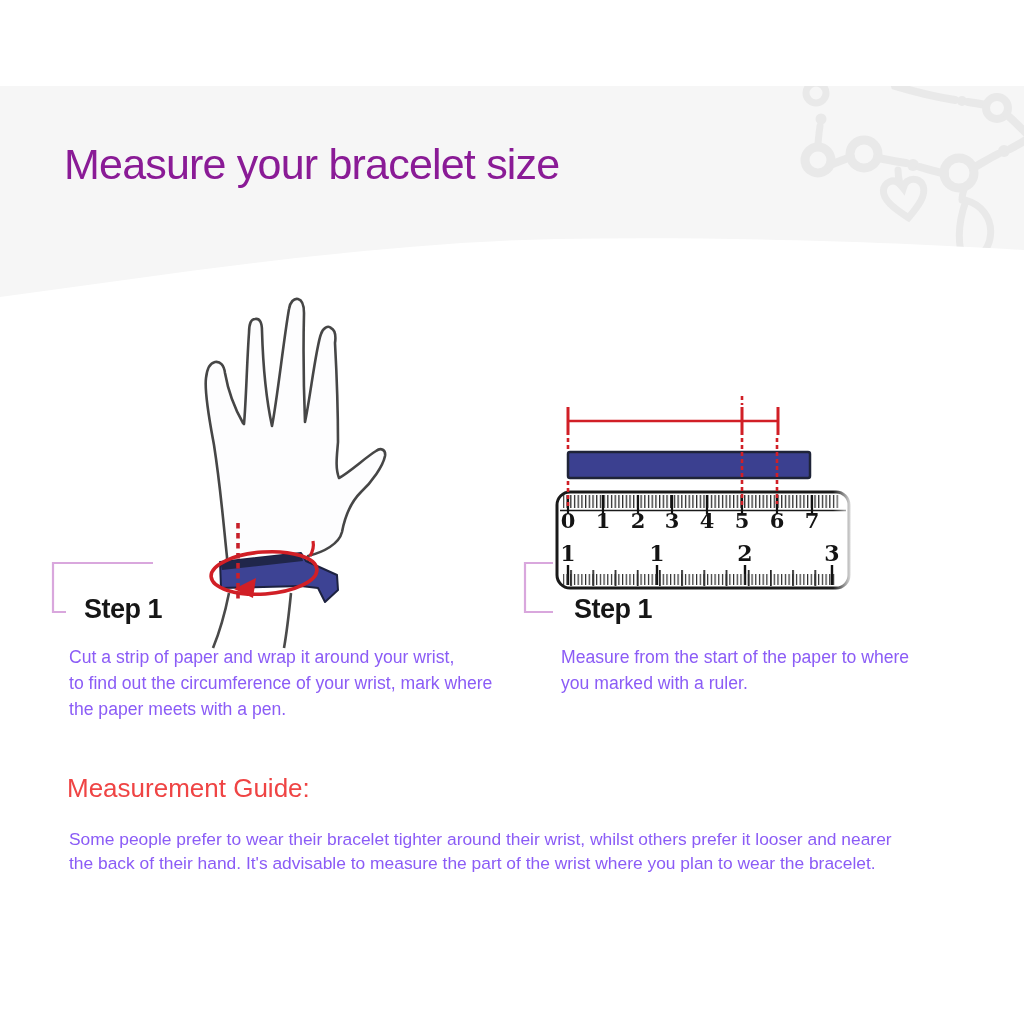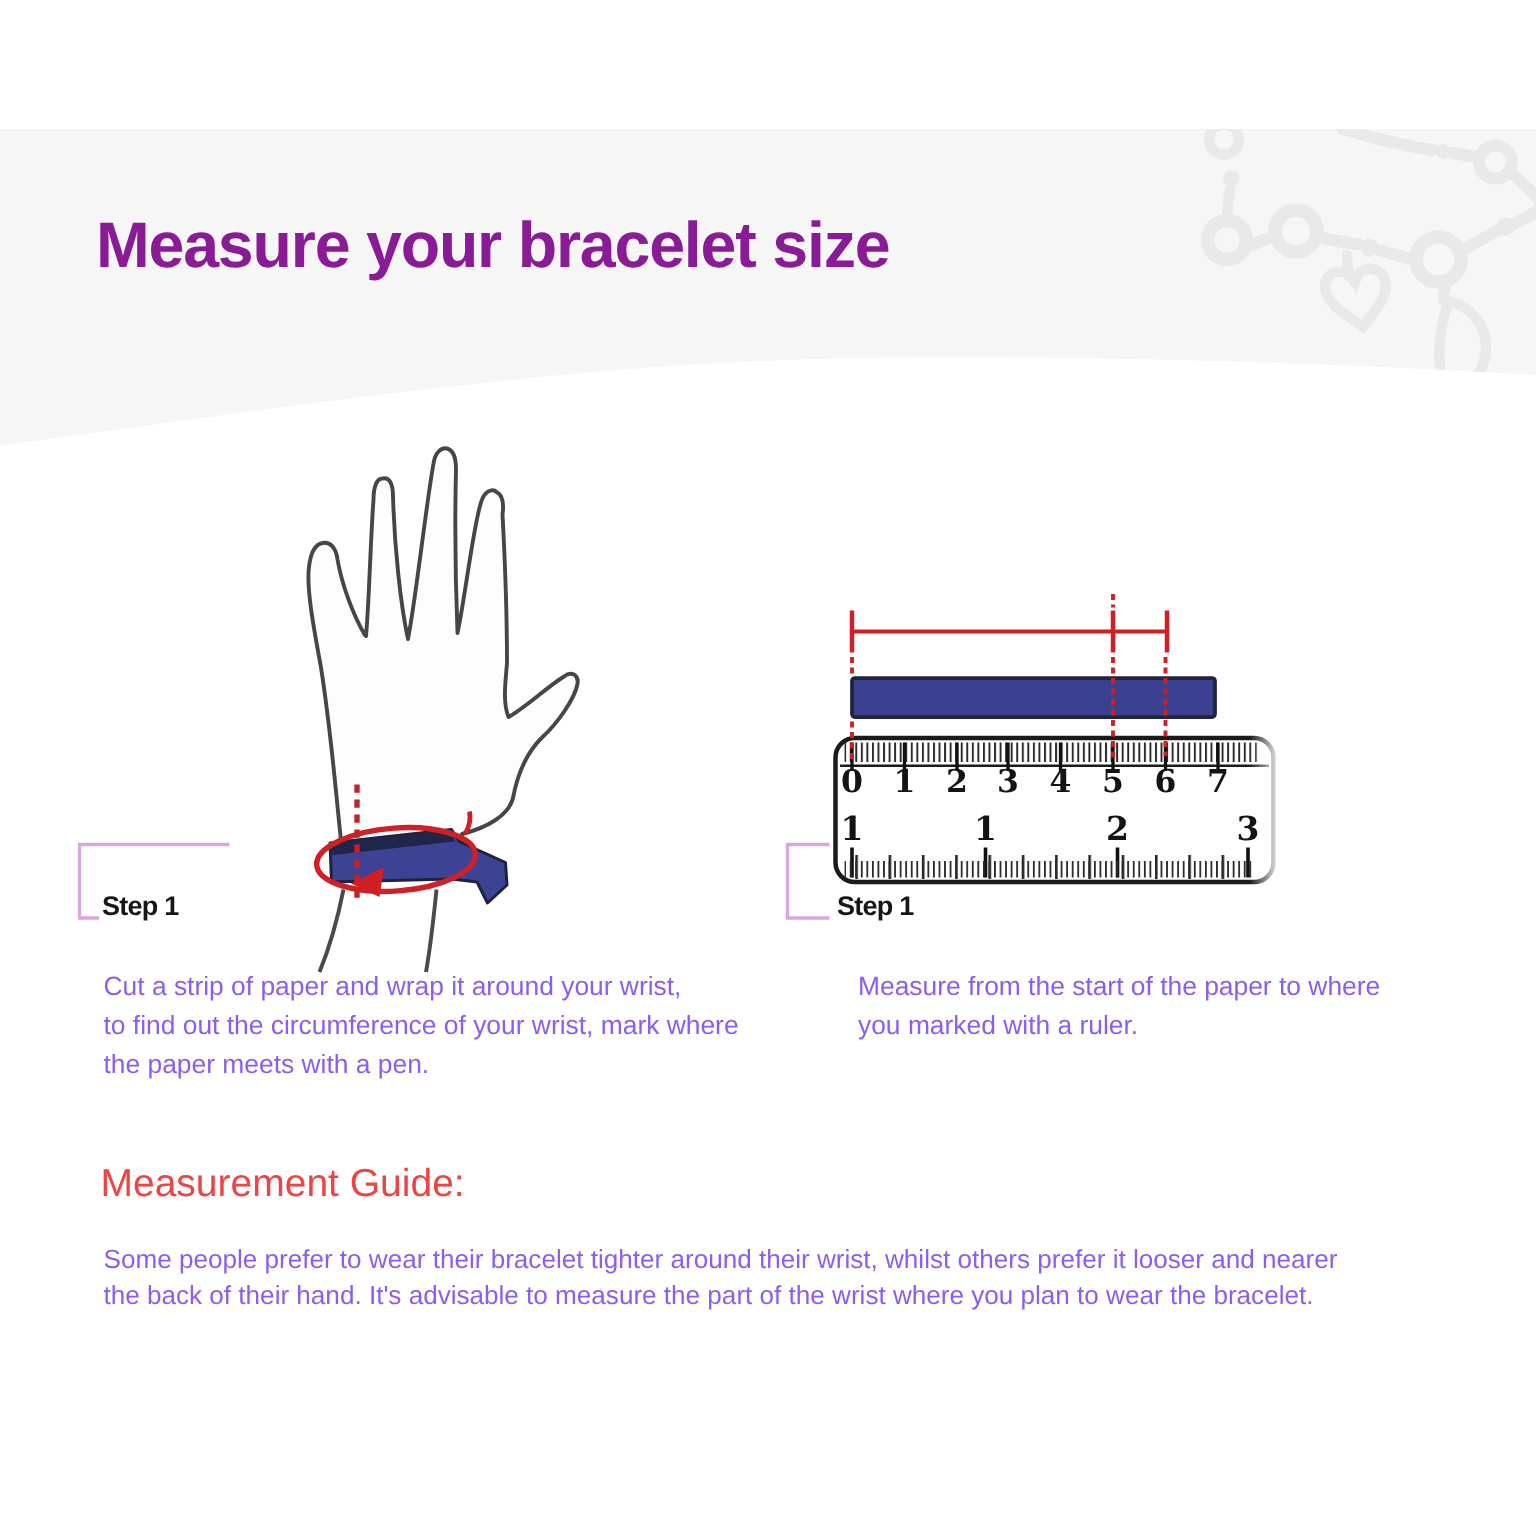--- a/index.html
+++ b/index.html
@@ -3,41 +3,41 @@
 <meta charset="utf-8">
 <style>
   html,body{margin:0;padding:0;background:#ffffff;}
   body{width:1024px;height:1024px;position:relative;overflow:hidden;
        font-family:"Liberation Sans",sans-serif;color:#3c3c3c;}
   .abs{position:absolute;}
 
   
   #band-svg{left:0;top:0;width:1024px;height:310px;}
   #page-title{left:64px;top:140px;font-size:43px;letter-spacing:-0.8px;
-              color:#8a1b96;font-weight:700;white-space:nowrap;}
+              color:#8a1b96;font-weight:400;white-space:nowrap;}
 
   
   #hand-illustration{left:150px;top:285px;width:260px;height:380px;}
   #ruler-illustration{left:548px;top:395px;width:310px;height:205px;}
   #ruler-illustration svg{position:absolute;left:0;top:0;}
   .cm-num,.inch-num{position:absolute;width:22px;text-align:center;
       font-family:"DejaVu Serif",serif;font-weight:bold;color:#141414;}
   .cm-num{top:113px;font-size:21px;}
   .inch-num{top:145px;font-size:22px;}
 
   
   .bracket-svg{pointer-events:none;}
 
   
-  .step-label{font-size:18px;font-weight:bold;color:#161616;letter-spacing:-0.5px;}
+  .step-label{font-size:27px;font-weight:bold;color:#161616;letter-spacing:-0.5px;margin-left:16px;}
   #step1-label{left:68px;top:594px;}
   #step2-label{left:558px;top:594px;}
   .step-text{font-size:17.6px;line-height:26px;color:#8b5cf6;white-space:pre-line;}
   #step1-text{left:69px;top:644px;width:470px;}
-  #step2-text{left:561px;top:644px;width:420px;margin-left:11px;}
+  #step2-text{left:561px;top:644px;width:420px;}
 
   #guide-heading{left:67px;top:773px;font-size:26px;color:#ef4444;}
   #guide-text{left:69px;top:828px;width:910px;font-size:17.4px;
               line-height:23.5px;color:#8b5cf6;white-space:pre-line;}
 </style>
 </head>
 <body>
 
 <svg id="band-svg" class="abs" width="1024" height="310" viewBox="0 0 1024 310">
   <defs>

